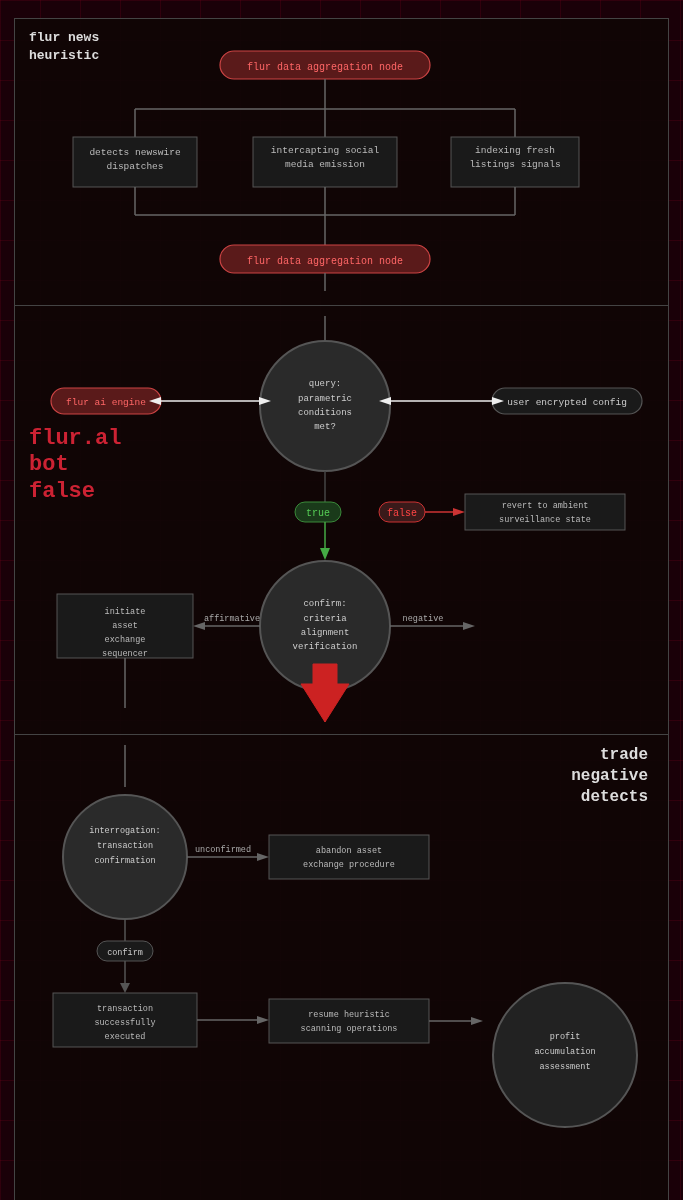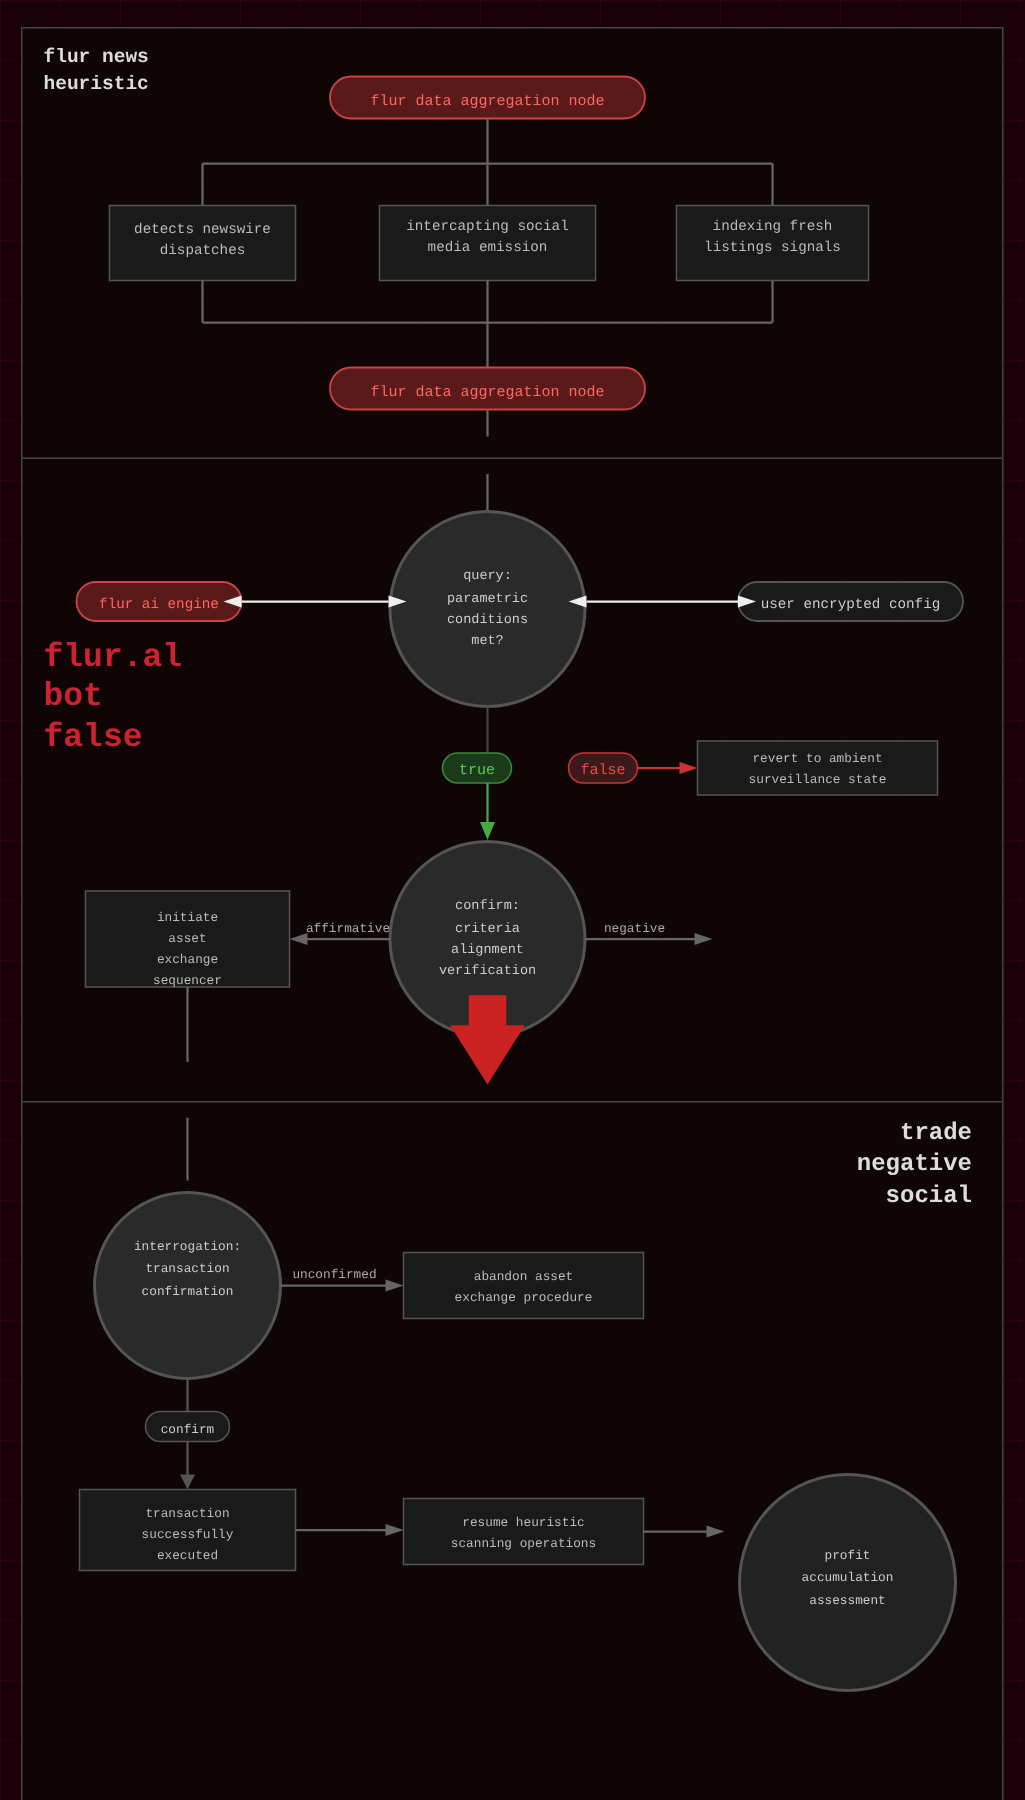--- a/index.html
+++ b/index.html
@@ -224,21 +224,21 @@
 
       <polygon points="300,406 324,368 312,368 312,348 288,348 288,368 276,368" fill="#cc2222" stroke="#cc2222" stroke-width="1"></polygon>
     </svg>
   </div>
 
   <div class="trade-section">
 
     <div class="trade-title">
       <span>trade</span><br>
       <span>negative</span><br>
-      <span>social</span>
+      <span>detects</span>
     </div>
 
     <svg width="100%" height="100%">
 
       <line x1="100" y1="0" x2="100" y2="42" stroke="#666" stroke-width="1.5"></line>
 
       <circle cx="100" cy="112" r="62" fill="#2a2a2a" stroke="#555" stroke-width="2"></circle>
       <text x="100" y="88" text-anchor="middle" fill="#ccc" font-size="8.5" font-family="Courier New">interrogation:</text>
       <text x="100" y="103" text-anchor="middle" fill="#ccc" font-size="8.5" font-family="Courier New">transaction</text>
       <text x="100" y="118" text-anchor="middle" fill="#ccc" font-size="8.5" font-family="Courier New">confirmation</text>

